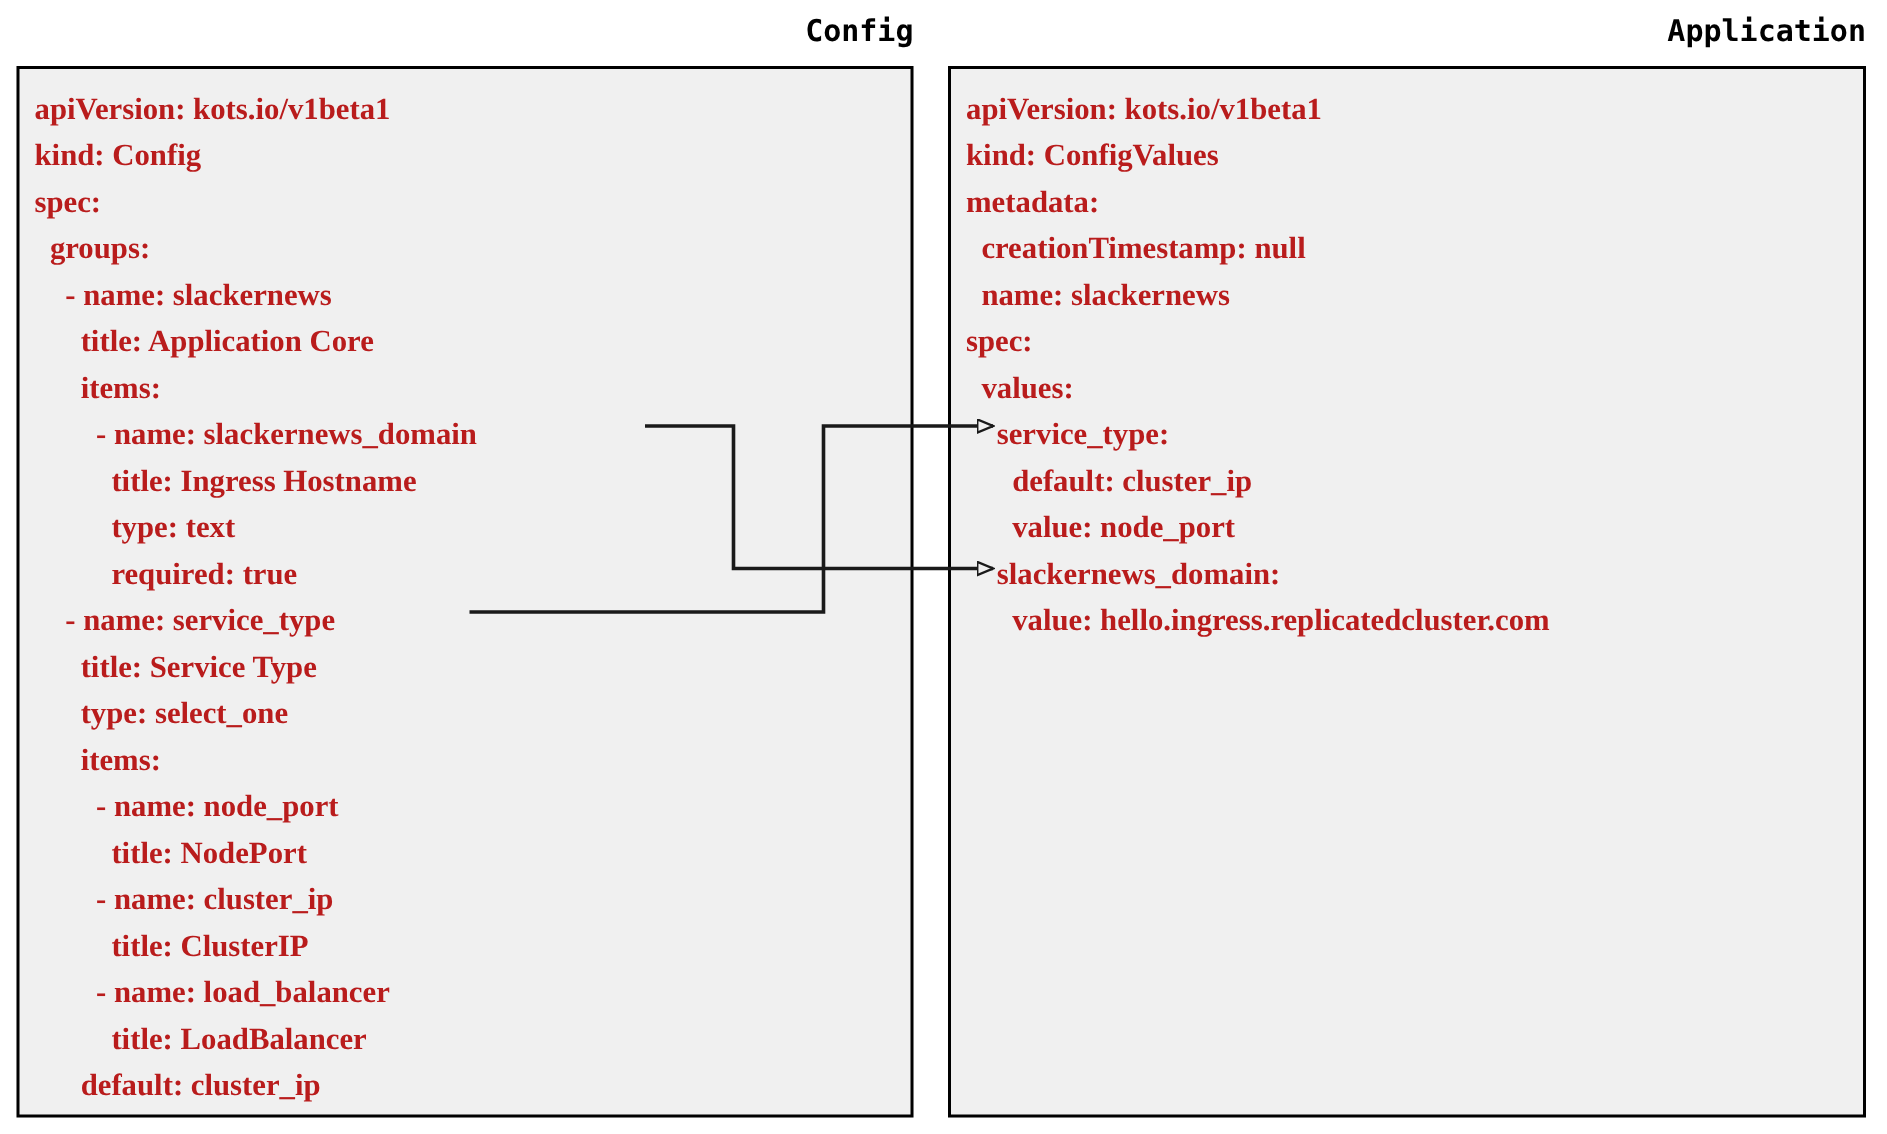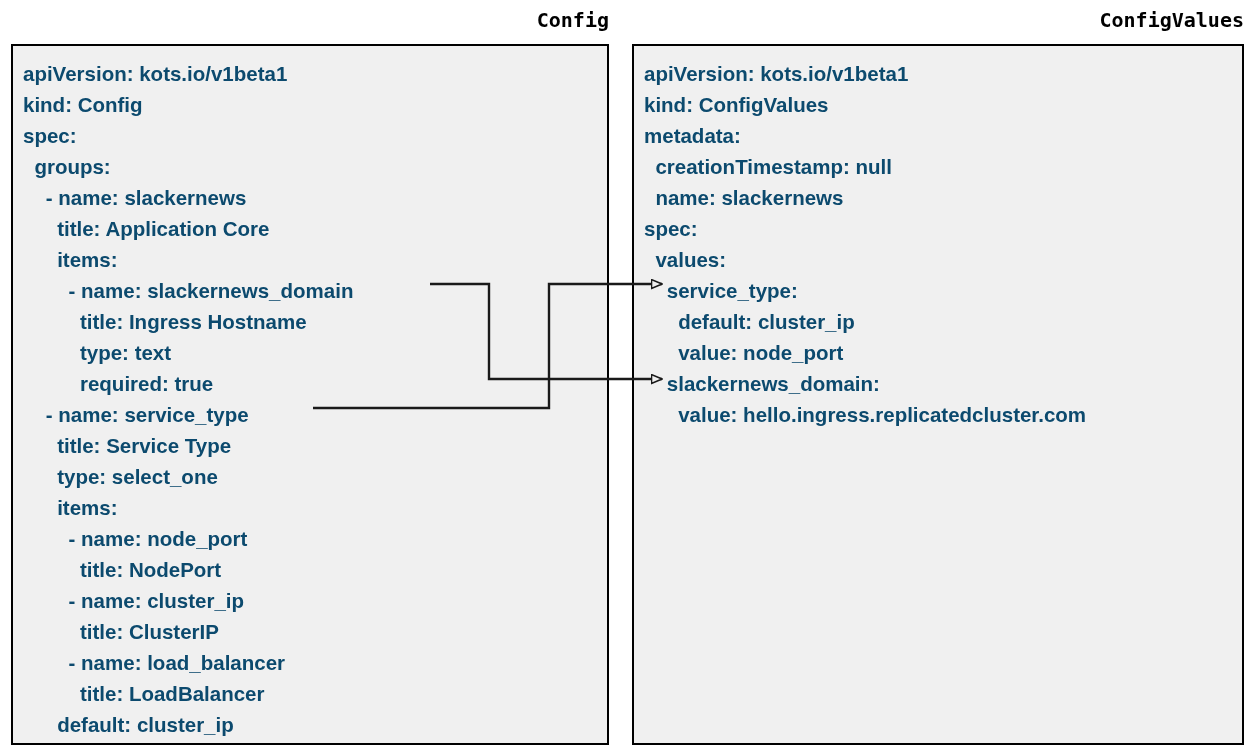--- a/index.html
+++ b/index.html
@@ -46,25 +46,25 @@
   }
   #panel-config       { left: 11px;  top: 44px; width: 598px; height: 701px; }
   #panel-configvalues { left: 632px; top: 44px; width: 612px; height: 701px; }
 
   
   .yaml {
     position: absolute;
     left: 10px;
     top: 12px;
     right: 4px;
-    font-family: Liberation Sans, sans-serif;
+    font-family: Liberation Serif, serif;
     font-weight: bold;
     font-size: 20.5px;
     line-height: 31px;
-    color: #0c4a6e;
+    color: #b91c1c;
     white-space: pre;
     letter-spacing: 0px;
   }
   .yaml .line {
     height: 31px;
     white-space: pre;
   }
 
   
   #connectors {
@@ -75,21 +75,21 @@
     pointer-events: none;
   }
 </style>
 </head>
 <body>
 
 <div class="stage">
 
   <div id="title-config" class="panel-title">Config</div>
 
-  <div id="title-configvalues" class="panel-title">ConfigValues</div>
+  <div id="title-configvalues" class="panel-title">Application</div>
 
   <div id="panel-config" class="panel">
     <div class="yaml" id="left-yaml"><div class="line">apiVersion: kots.io/v1beta1</div><div class="line">kind: Config</div><div class="line">spec:</div><div class="line">  groups:</div><div class="line">    - name: slackernews</div><div class="line">      title: Application Core</div><div class="line">      items:</div><div class="line">        - name: slackernews_domain</div><div class="line">          title: Ingress Hostname</div><div class="line">          type: text</div><div class="line">          required: true</div><div class="line">    - name: service_type</div><div class="line">      title: Service Type</div><div class="line">      type: select_one</div><div class="line">      items:</div><div class="line">        - name: node_port</div><div class="line">          title: NodePort</div><div class="line">        - name: cluster_ip</div><div class="line">          title: ClusterIP</div><div class="line">        - name: load_balancer</div><div class="line">          title: LoadBalancer</div><div class="line">      default: cluster_ip</div></div>
   </div>
 
   <div id="panel-configvalues" class="panel">
     <div class="yaml" id="right-yaml"><div class="line">apiVersion: kots.io/v1beta1</div><div class="line">kind: ConfigValues</div><div class="line">metadata:</div><div class="line">  creationTimestamp: null</div><div class="line">  name: slackernews</div><div class="line">spec:</div><div class="line">  values:</div><div class="line">    service_type:</div><div class="line">      default: cluster_ip</div><div class="line">      value: node_port</div><div class="line">    slackernews_domain:</div><div class="line">      value: hello.ingress.replicatedcluster.com</div></div>
   </div>
 
   <svg id="connectors" viewBox="0 0 1258 756">

